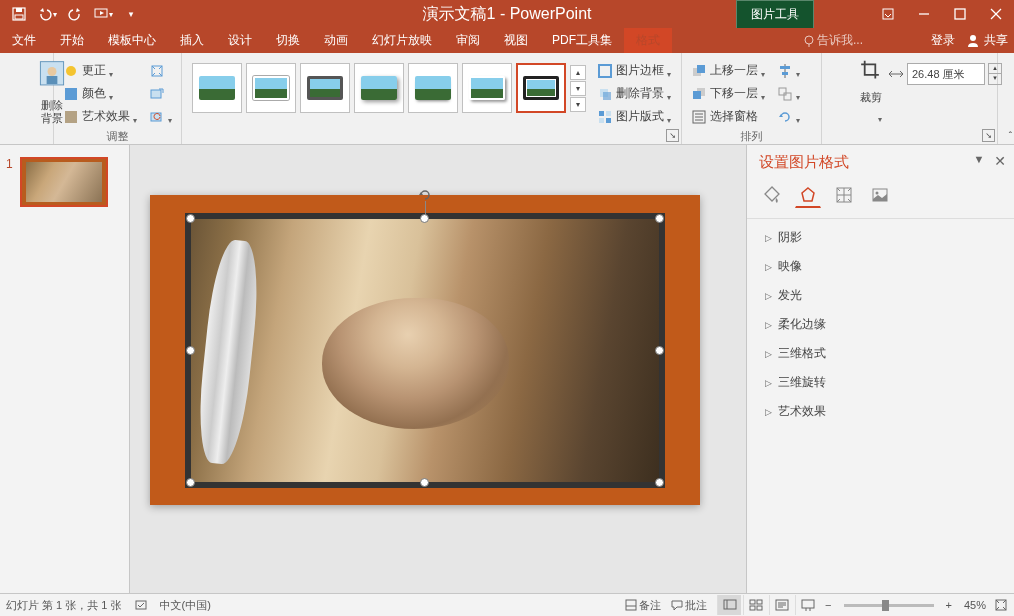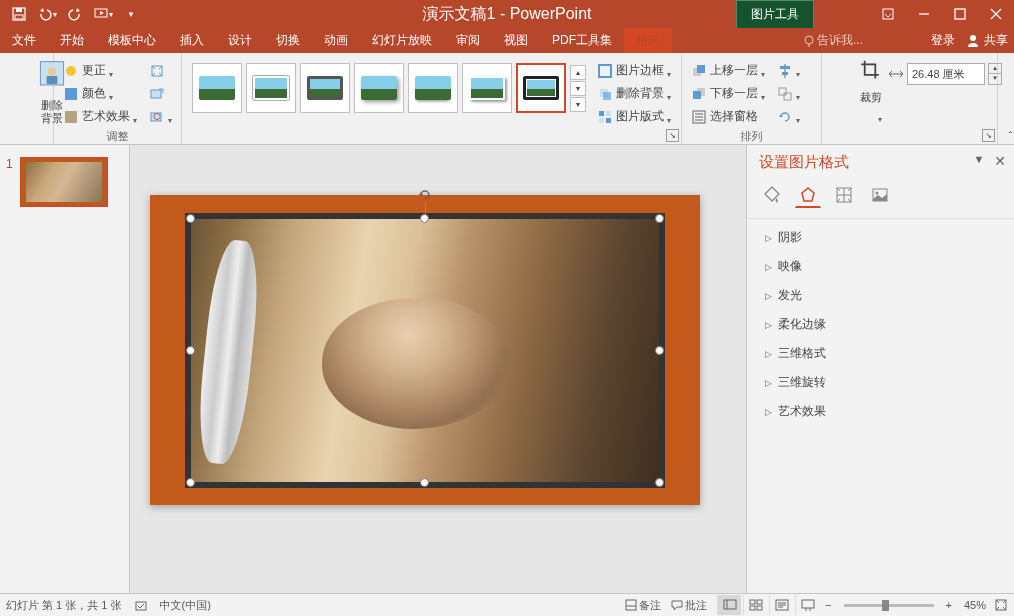--- a/index.html
+++ b/index.html
@@ -64,21 +64,21 @@
 .pane-close { position: absolute; right: 8px; top: 8px; display: flex; gap: 4px; font-size: 11px; color: #666; }
 .pane-icons { display: flex; gap: 10px; padding: 6px 12px 10px; border-bottom: 1px solid #ddd; }
 .pane-icon { width: 26px; height: 26px; display: flex; align-items: center; justify-content: center; cursor: pointer; border: 1px solid transparent; }
 .pane-icon.active { border-bottom: 2px solid #d24726; }
 .pane-list { padding: 4px 0; }
 .pane-item { padding: 6px 18px; cursor: pointer; display: flex; align-items: center; gap: 6px; font-size: 12px; }
 .tri { font-size: 9px; color: #666; }
 
 
 .statusbar { height: 23px; background: #f3f3f3; border-top: 1px solid #c6c6c6; display: flex; align-items: center; padding: 0 6px; font-size: 11px; color: #555; position: relative; }
-.status-left { display: flex; align-items: flex-end; gap: 12px; }
+.status-left { display: flex; align-items: flex-start; gap: 12px; }
 .status-right { position: absolute; right: 6px; display: flex; align-items: center; gap: 2px; }
 .view-btn { width: 24px; height: 20px; display: flex; align-items: center; justify-content: center; cursor: pointer; border-left: 1px solid #ddd; }
 .view-btn.active { background: #d8d8d8; }
 .zoom-slider { width: 90px; height: 3px; background: #bbb; position: relative; margin: 0 6px; }
 .zoom-thumb { position: absolute; left: 38px; top: -4px; width: 7px; height: 11px; background: #888; }
 
 svg { display: block; }
 .ico { width: 16px; height: 16px; }
 .chev { font-size: 8px; color: #666; }
 </style>

